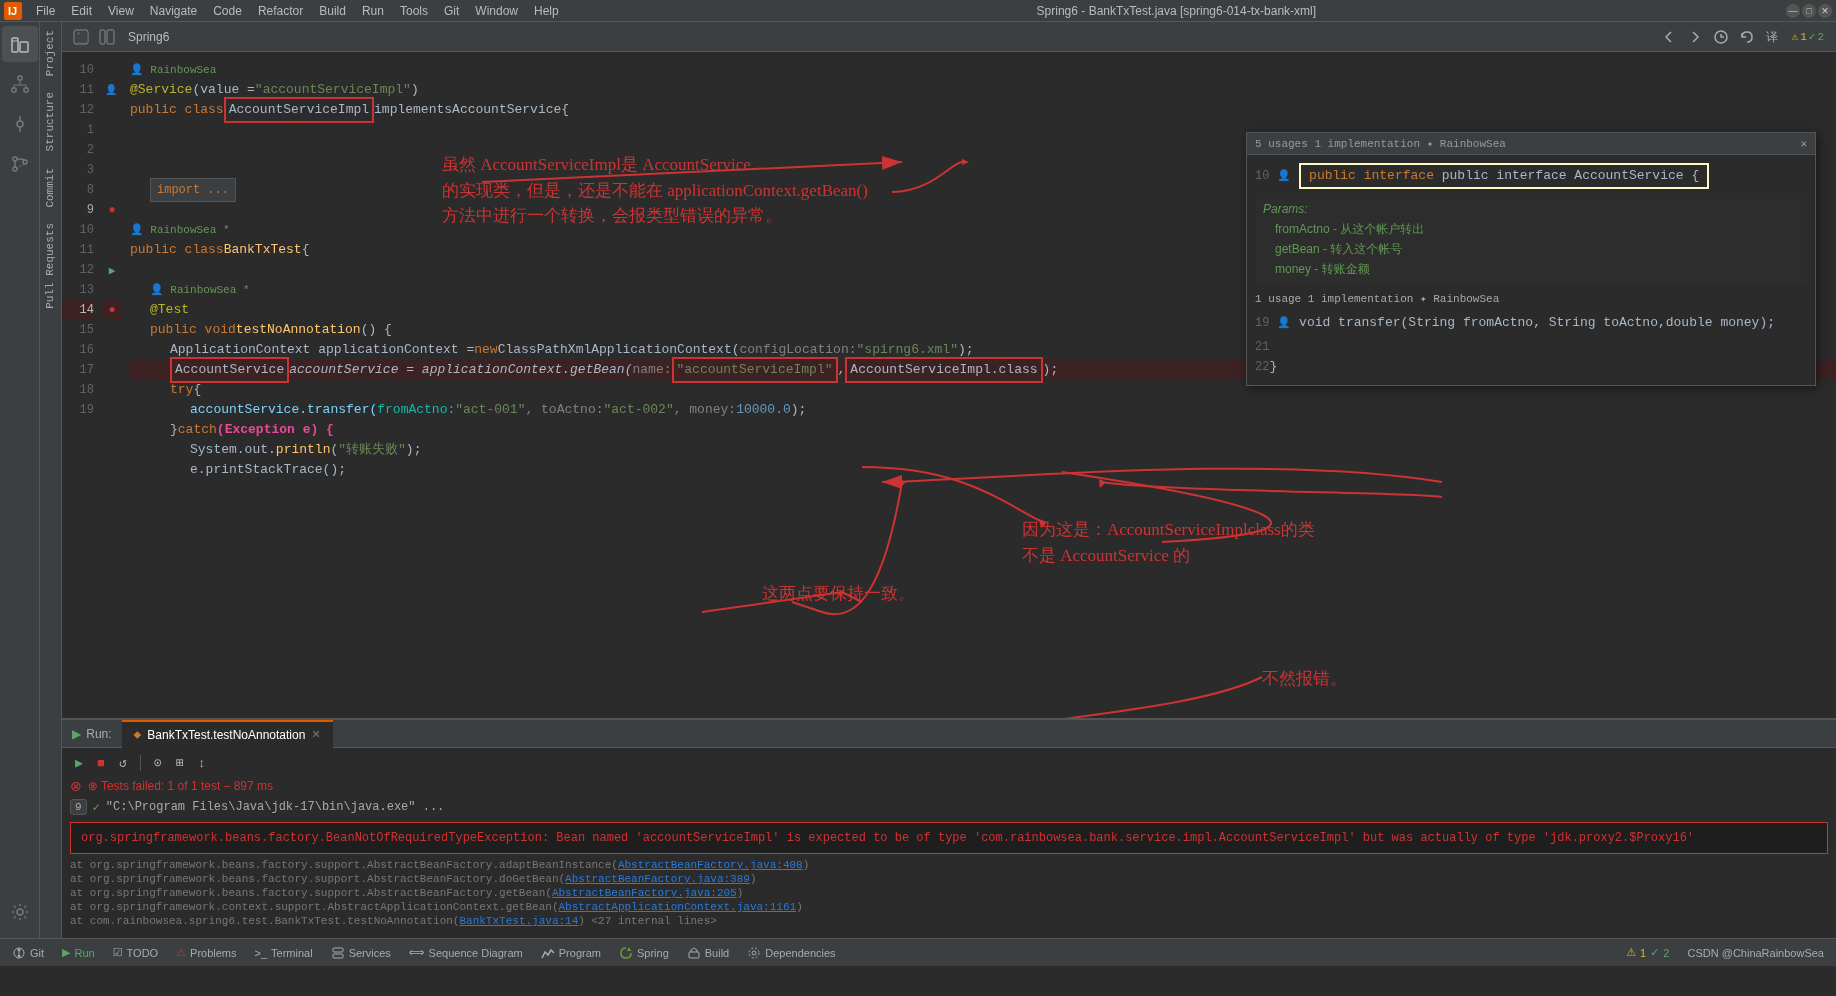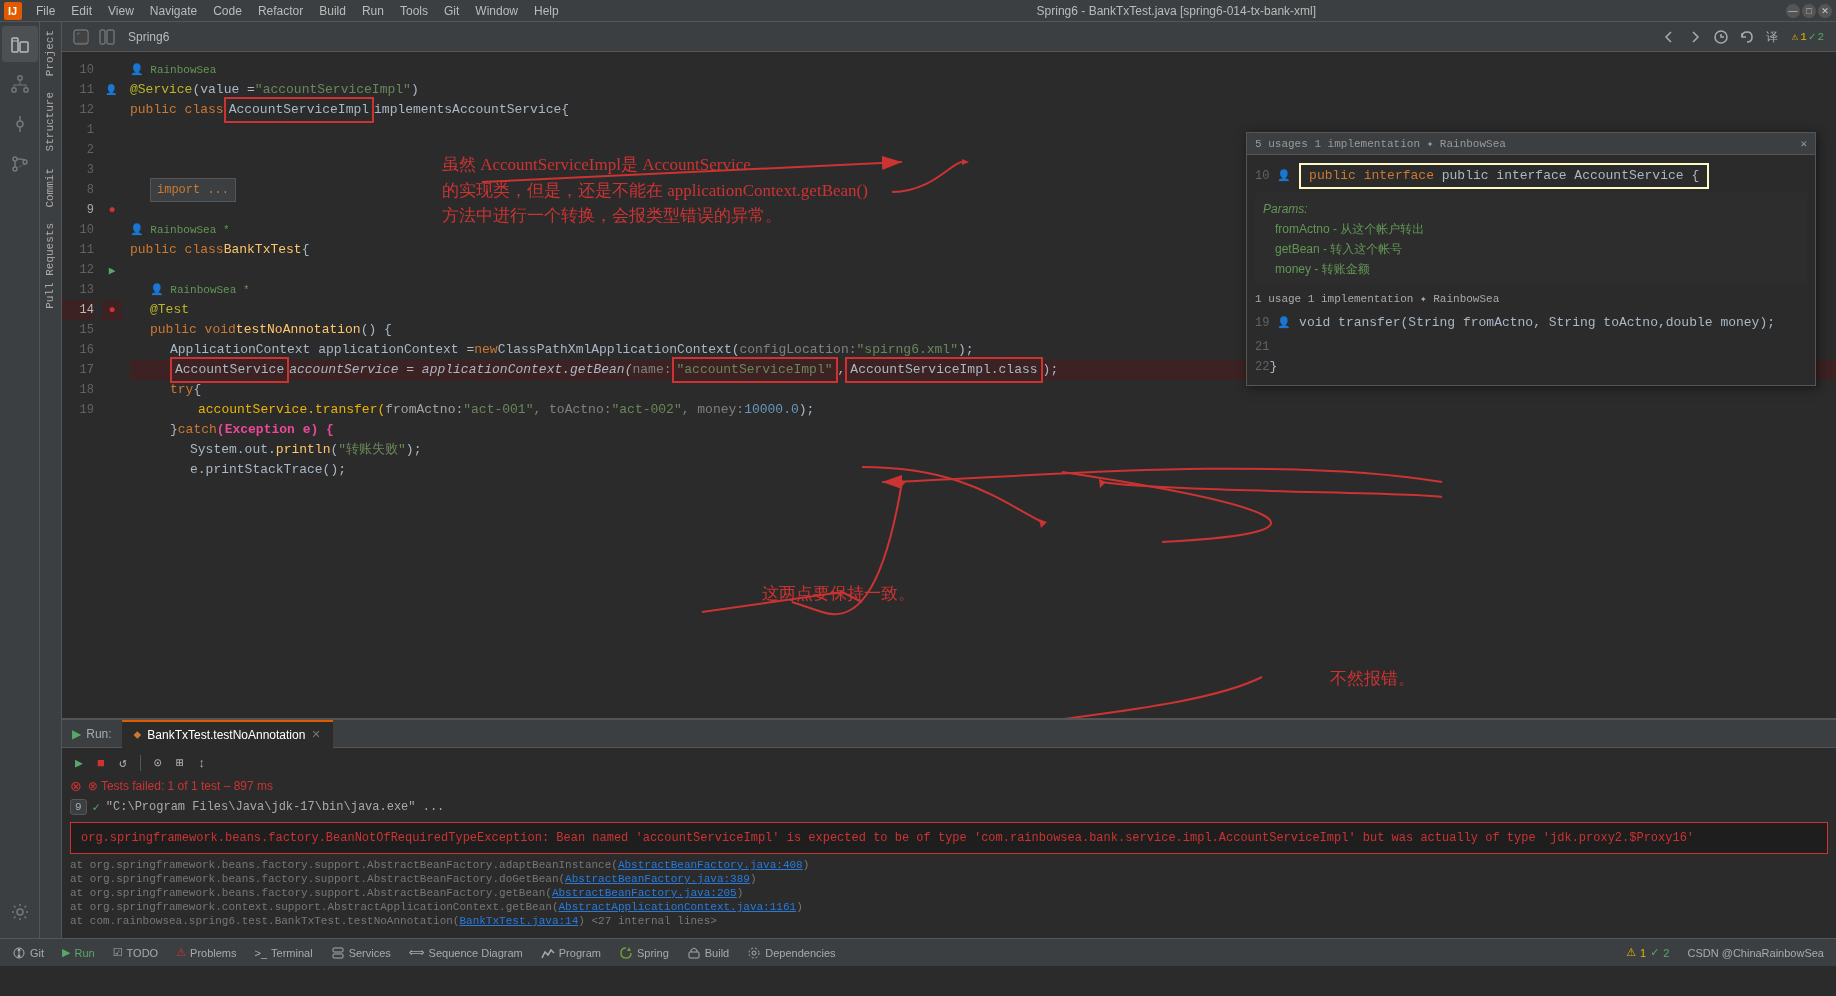--- a/index.html
+++ b/index.html
@@ -608,22 +608,22 @@
           </div>
 
           <div class="code-line">
             <span style="padding-left:40px;"></span>
             <span class="kw">try </span>
               <span style="color:#a9b7c6;">{</span>
           </div>
 
           <div class="code-line">
             <span style="padding-left:60px;"></span>
-            <span style="color:#eab308;margin-left:8px;">accountService.transfer(</span>
-            <span style="color:#a3a3a3;"> fromActno: </span>
+            <span style="color:#7dd3fc;">accountService.transfer(</span>
+            <span style="color:#14b8a6;"> fromActno: </span>
               <span class="str">"act-001"</span>
             <span style="color:#808080;">, toActno: </span>
               <span class="str">"act-002"</span>
             <span style="color:#808080;">, money: </span>
               <span class="num">10000.0</span>
             <span style="color:#a9b7c6;">);</span>
           </div>
 
           <div class="code-line">
             <span style="padding-left:40px;"></span>
@@ -698,26 +698,30 @@
             </marker>
           </defs>
         </svg>
 
         <div style="position:absolute; top: 100px; left: 380px; color:#cc3333; font-size:17px; font-family:'SimSun',serif; pointer-events:none; z-index:45; line-height:1.5; font-weight:normal;">
           虽然 AccountServiceImpl是 AccountService<br>
           的实现类，但是，还是不能在 applicationContext.getBean()<br>
           方法中进行一个转换，会报类型错误的异常。
         </div>
 
+        <div style="position:absolute; top: 465px; left: 960px; color:#cc3333; font-size:17px; font-family:'SimSun',serif; pointer-events:none; z-index:45; line-height:1.5;">
+          因为这是：AccountServiceImplclass的类<br>
+          不是 AccountService 的
+        </div>
 
         <div style="position:absolute; top: 530px; left: 700px; color:#cc3333; font-size:17px; font-family:'SimSun',serif; pointer-events:none; z-index:45;">
           这两点要保持一致。
         </div>
 
-        <div style="position:absolute; top: 615px; left: 1268px; color:#cc3333; font-size:17px; font-family:'SimSun',serif; pointer-events:none; z-index:45;">
+        <div style="position:absolute; top: 615px; left: 1200px; color:#cc3333; font-size:17px; font-family:'SimSun',serif; pointer-events:none; z-index:45;">
           不然报错。
         </div>
 
         <svg style="position:absolute; top:0; left:0; width:100%; height:100%; pointer-events:none; z-index:44;">
 
           <path d="M 830 140 C 870 140 890 110 900 110" stroke="#cc3333" stroke-width="2" fill="none"></path>
           <polygon points="900,107 907,110 900,113" fill="#cc3333"></polygon>
 
           <path d="M 800 415 C 900 415 940 450 980 470" stroke="#cc3333" stroke-width="2" fill="none"></path>
           <polygon points="977,467 985,470 979,476" fill="#cc3333"></polygon>

